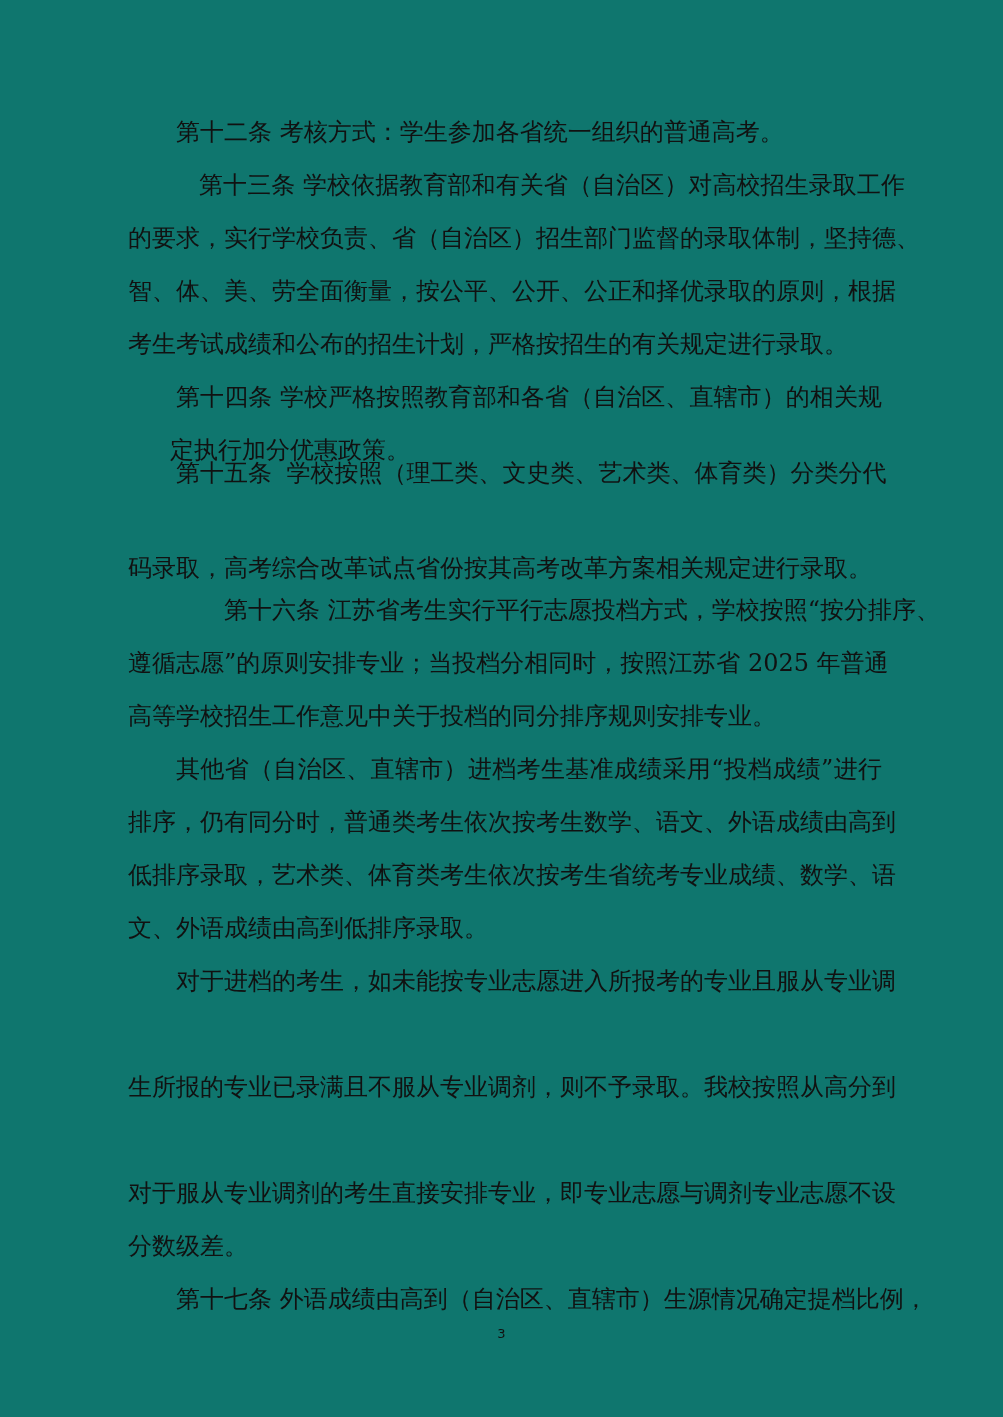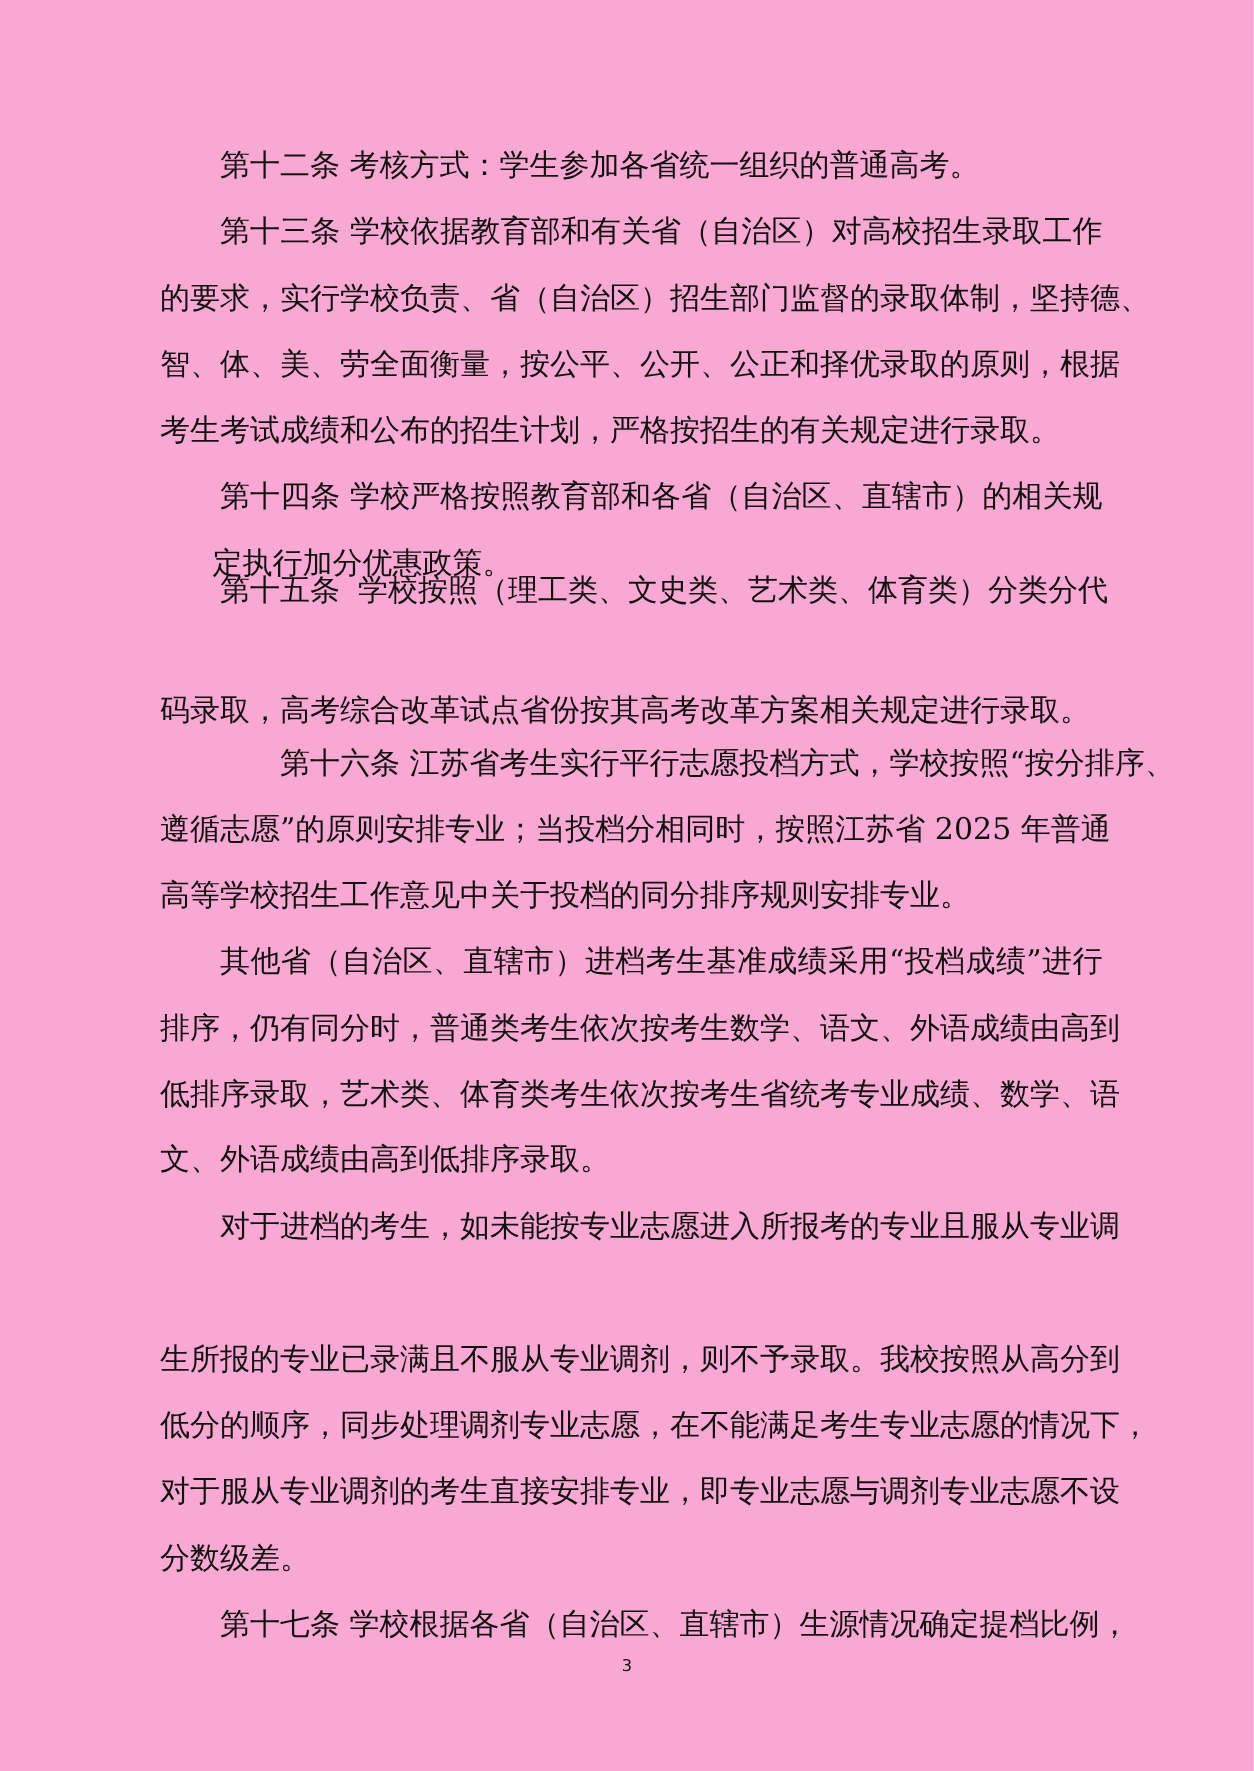--- a/index.html
+++ b/index.html
@@ -14,21 +14,21 @@
       overflow: hidden;
       font-family: "DejaVu Serif", "Liberation Serif", serif;
       color: #111111;
     }
     .page {
       position: absolute;
       left: 0;
       top: 0;
       width: 1003px;
       height: 1417px;
-      background: #f9a8d4;
+      background: #0f766e;
     }
     .line {
       position: absolute;
       left: 128px;
       width: 754px;
       height: 30px;
       font-size: 24px;
       line-height: 30px;
       white-space: nowrap;
       text-align: justify;
@@ -53,21 +53,21 @@
       color: #111111;
     }
   </style>
 </head>
 <body>
 
 <div class="page">
 
   <div class="line indent last" style="top:117px;">第十二条 考核方式：学生参加各省统一组织的普通高考。</div>
 
-  <div class="line indent" style="top:170px;">第十三条 学校依据教育部和有关省（自治区）对高校招生录取工作</div>
+  <div class="line indent" style="top:170px;margin-left:23px;">第十三条 学校依据教育部和有关省（自治区）对高校招生录取工作</div>
   <div class="line" style="top:223px;">的要求，实行学校负责、省（自治区）招生部门监督的录取体制，坚持德、</div>
   <div class="line" style="top:276px;">智、体、美、劳全面衡量，按公平、公开、公正和择优录取的原则，根据</div>
   <div class="line indent" style="top:382px;">第十四条 学校严格按照教育部和各省（自治区、直辖市）的相关规</div>
 
   <div class="line last" style="top:329px;">考生考试成绩和公布的招生计划，严格按招生的有关规定进行录取。</div>
   <div class="line last" style="top:435px;margin-left:42px;">定执行加分优惠政策。</div>
 
   <div class="line indent" style="top:460px;font-family:Liberation Mono, monospace;">第十五条 学校按照（理工类、文史类、艺术类、体育类）分类分代</div>
   <div class="line last" style="top:553px;">码录取，高考综合改革试点省份按其高考改革方案相关规定进行录取。</div>
 
@@ -75,20 +75,19 @@
   <div class="line" style="top:648px;">遵循志愿”的原则安排专业；当投档分相同时，按照江苏省 2025 年普通</div>
   <div class="line last" style="top:701px;">高等学校招生工作意见中关于投档的同分排序规则安排专业。</div>
 
   <div class="line indent" style="top:754px;">其他省（自治区、直辖市）进档考生基准成绩采用“投档成绩”进行</div>
   <div class="line" style="top:807px;">排序，仍有同分时，普通类考生依次按考生数学、语文、外语成绩由高到</div>
   <div class="line" style="top:860px;">低排序录取，艺术类、体育类考生依次按考生省统考专业成绩、数学、语</div>
   <div class="line last" style="top:913px;font-family:Liberation Serif, serif;">文、外语成绩由高到低排序录取。</div>
 
   <div class="line indent" style="top:966px;">对于进档的考生，如未能按专业志愿进入所报考的专业且服从专业调</div>
   <div class="line" style="top:1072px;">生所报的专业已录满且不服从专业调剂，则不予录取。我校按照从高分到</div>
-  <div class="line" style="top:1125px;">低分的顺序，同步处理调剂专业志愿，在不能满足考生专业志愿的情况下，</div>
   <div class="line" style="top:1178px;">对于服从专业调剂的考生直接安排专业，即专业志愿与调剂专业志愿不设</div>
   <div class="line last" style="top:1231px;">分数级差。</div>
 
-  <div class="line indent" style="top:1284px;">第十七条 学校根据各省（自治区、直辖市）生源情况确定提档比例，</div>
+  <div class="line indent" style="top:1284px;">第十七条 外语成绩由高到（自治区、直辖市）生源情况确定提档比例，</div>
 
   <div class="page-number">3</div>
 </div>
 
 </body></html>

